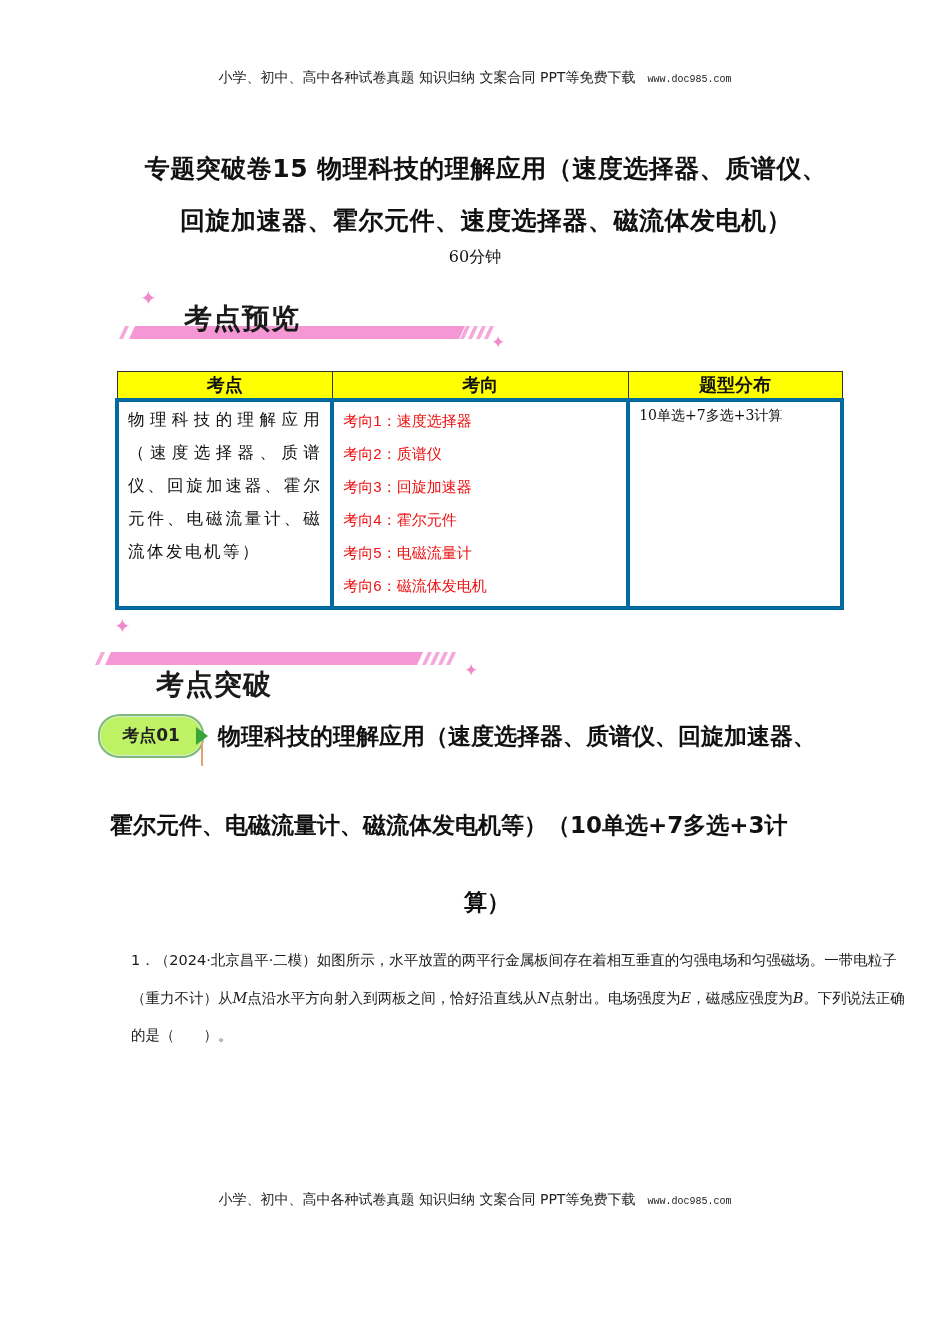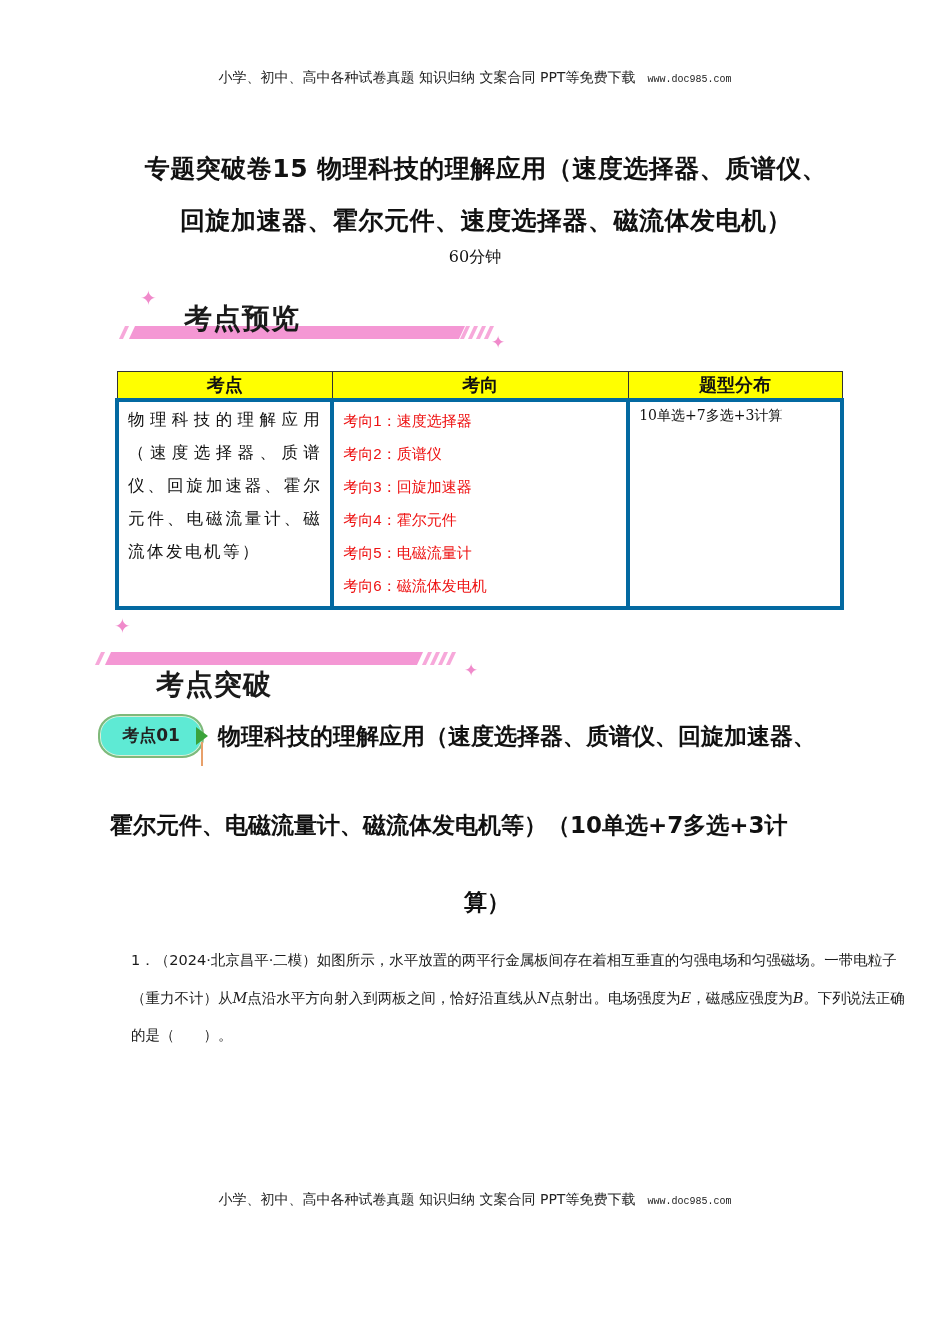--- a/index.html
+++ b/index.html
@@ -32,21 +32,21 @@
   .col2 { width: 298px; }
   .col3 { width: 214px; }
   .kp-text { padding: 1px 8px 0 9px; line-height: 33px; text-align: justify; text-align-last: left;
              letter-spacing: 2.5px; font-size: 16.5px; }
   .dir-list { list-style: none; margin: 0; padding: 2px 0 4px 9px; }
   .dir-list li { color: #ee1111; font-size: 15px; line-height: 33px;
                  font-family: Liberation Sans, sans-serif; }
   .dist { padding: 1px 0 0 9px; font-size: 14px; line-height: 24px; }
 
   .kp-badge { position: absolute; top: 714px; left: 98px; width: 102px; height: 40px;
-              border: 2px solid #7fb97a; border-radius: 22px / 20px; background: #5eead4;
+              border: 2px solid #7fb97a; border-radius: 22px / 20px; background: #bef264;
               box-shadow: 0 0 0 1px #d9eed6 inset; }
   .kp-badge span { display: block; text-align: center; line-height: 38px; font-weight: bold; font-size: 17px;
                    color: #222; font-family: "DejaVu Sans", "Liberation Sans", sans-serif; }
   .kp-arrow { position: absolute; top: 727px; left: 196px; width: 0; height: 0;
               border-top: 9px solid transparent; border-bottom: 9px solid transparent; border-left: 12px solid #3aa33a; }
   .kp-line { position: absolute; top: 742px; left: 201px; width: 2px; height: 24px; background: #e8a06a; }
 
   .section-heading { position: absolute; font-weight: bold; font-size: 23px; color: #111;
                      font-family: "DejaVu Sans", "Liberation Sans", sans-serif; }
   .sh1 { top: 721px; left: 218px; }

